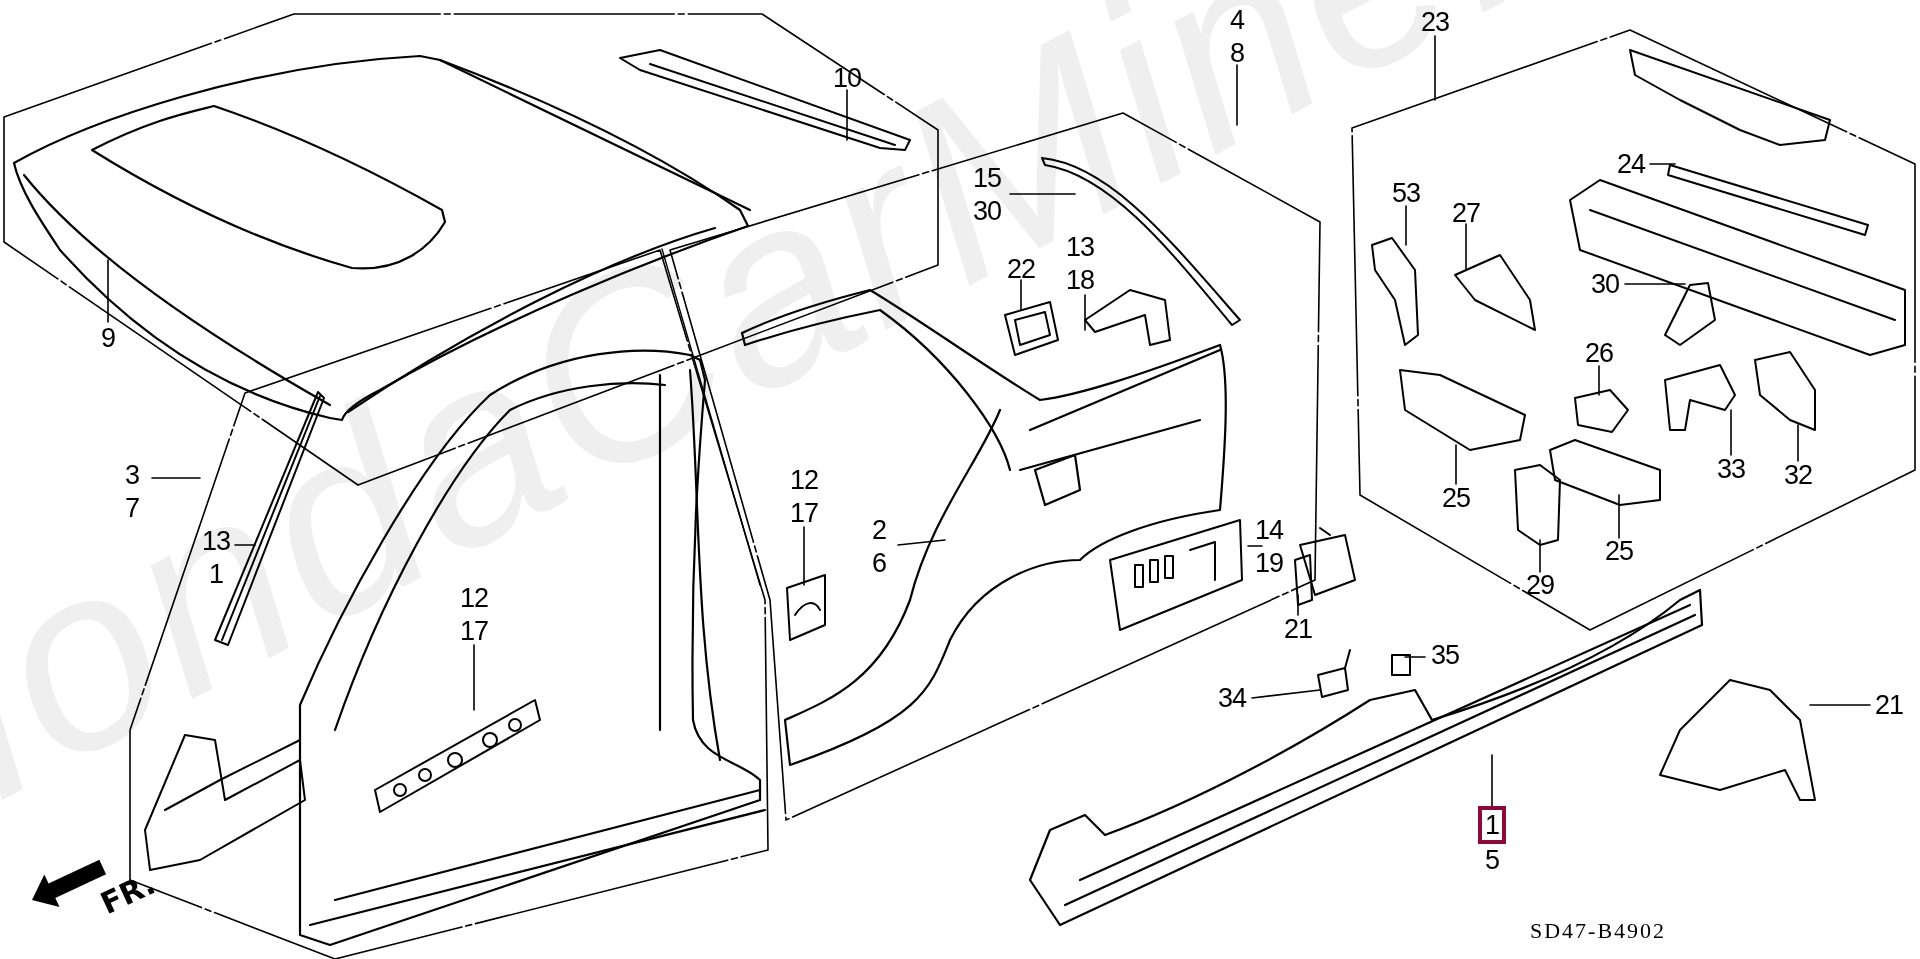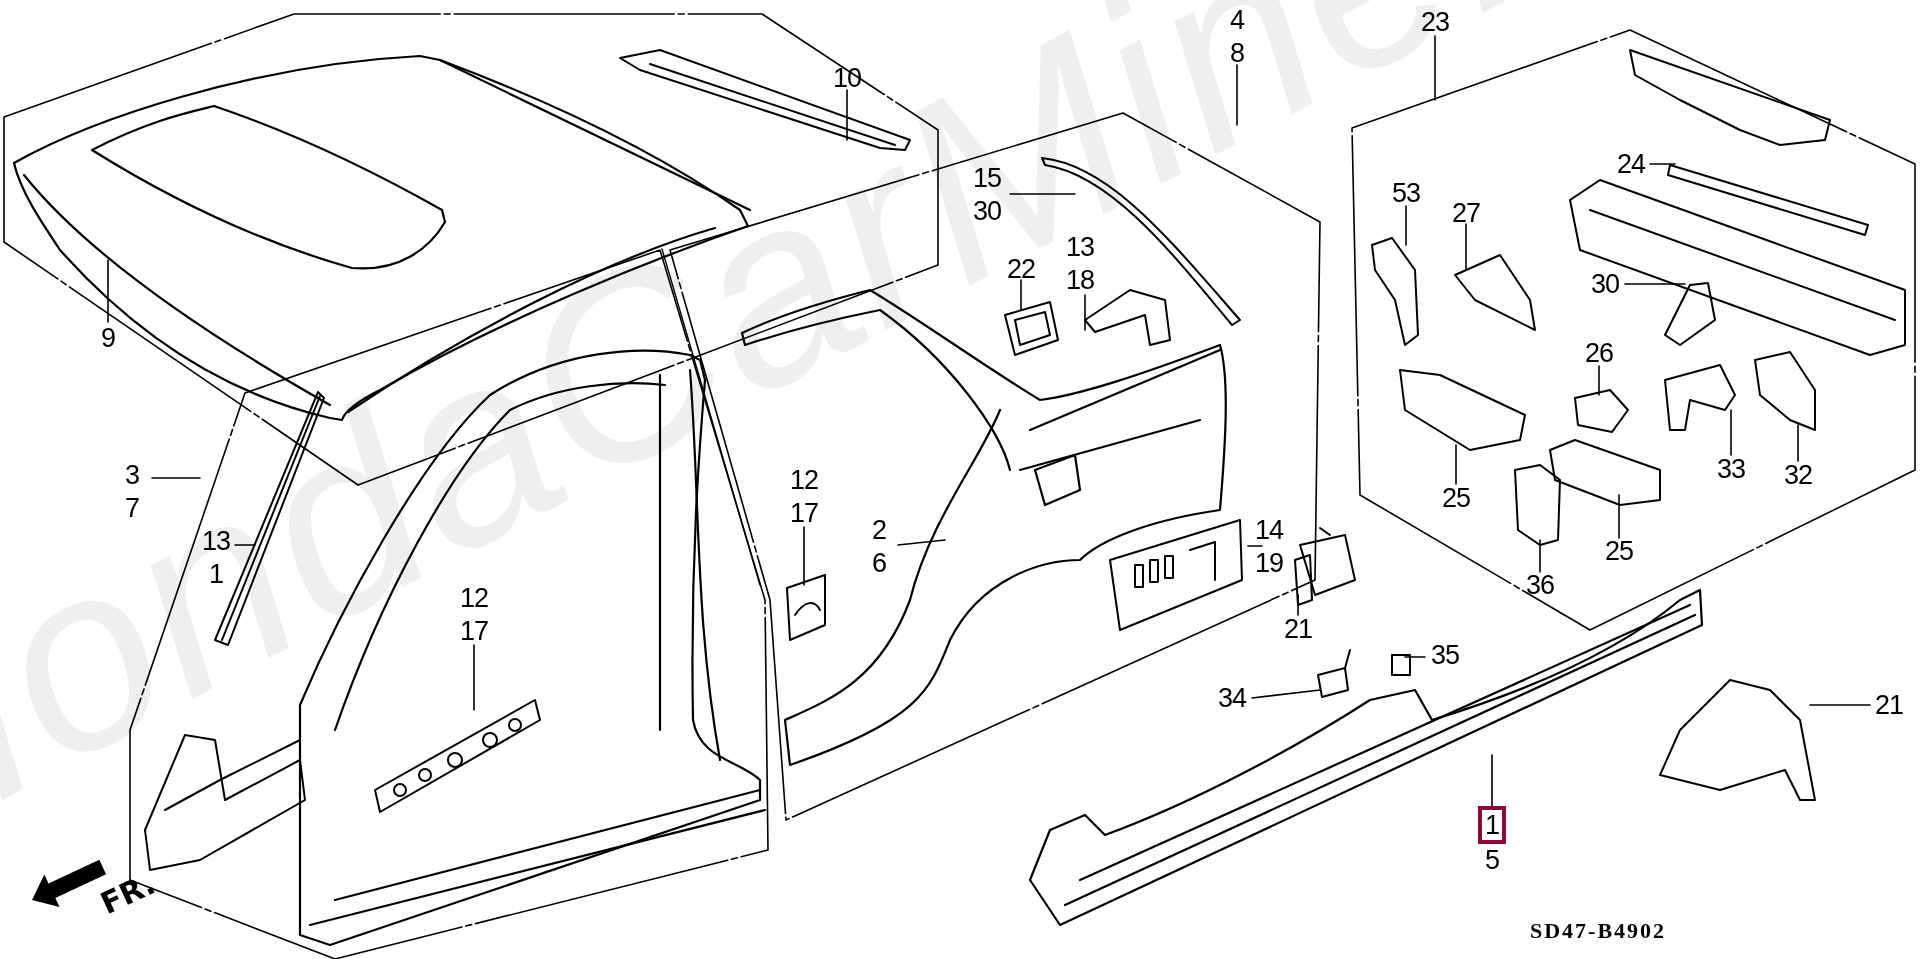--- a/index.html
+++ b/index.html
@@ -14,21 +14,21 @@
   svg#art { position: absolute; left: 0; top: 0; }
   .lbl { position: absolute; font-family: "Liberation Sans", sans-serif; font-size: 27px;
          color: #000; line-height: 1; transform: translateX(-50%); text-align: center;
          letter-spacing: -1px; }
   .lbl span { display: block; line-height: 33px; }
   .hl { border: 4px solid #8b0a3a; padding: 0 3px; line-height: 30px !important; }
   .fr { position: absolute; left: 32px; top: 880px; transform: rotate(-25deg); transform-origin: left center; }
   .fr-text { position: absolute; left: 100px; top: 876px; font-weight: bold; font-size: 30px;
              transform: rotate(-25deg); font-family: "DejaVu Sans", sans-serif; }
   .code { position: absolute; left: 1530px; top: 918px; font-family: "Liberation Serif", serif;
-          font-size: 22px; letter-spacing: 2px; font-weight: bold; }
+          font-size: 22px; letter-spacing: 2px; }
 </style>
 </head>
 <body>
 
 <div id="stage">
 
   <div class="watermark">HondaCarMine.ru</div>
 
   <svg id="art" width="1920" height="959" viewBox="0 0 1920 959" fill="none" stroke="#000" stroke-width="2" stroke-linejoin="round" stroke-linecap="round">
 
@@ -253,21 +253,21 @@
   <div class="lbl" style="left:1731px; top:453px">
     <span>33</span>
   </div>
   <div class="lbl" style="left:1798px; top:459px">
     <span>32</span>
   </div>
   <div class="lbl" style="left:1619px; top:535px">
     <span>25</span>
   </div>
   <div class="lbl" style="left:1540px; top:569px">
-    <span>36</span>
+    <span>29</span>
   </div>
   <div class="lbl" style="left:132px; top:459px">
     <span>3</span>
     <span>7</span>
   </div>
   <div class="lbl" style="left:216px; top:525px">
     <span>13</span>
     <span>1</span>
   </div>
   <div class="lbl" style="left:474px; top:582px">

